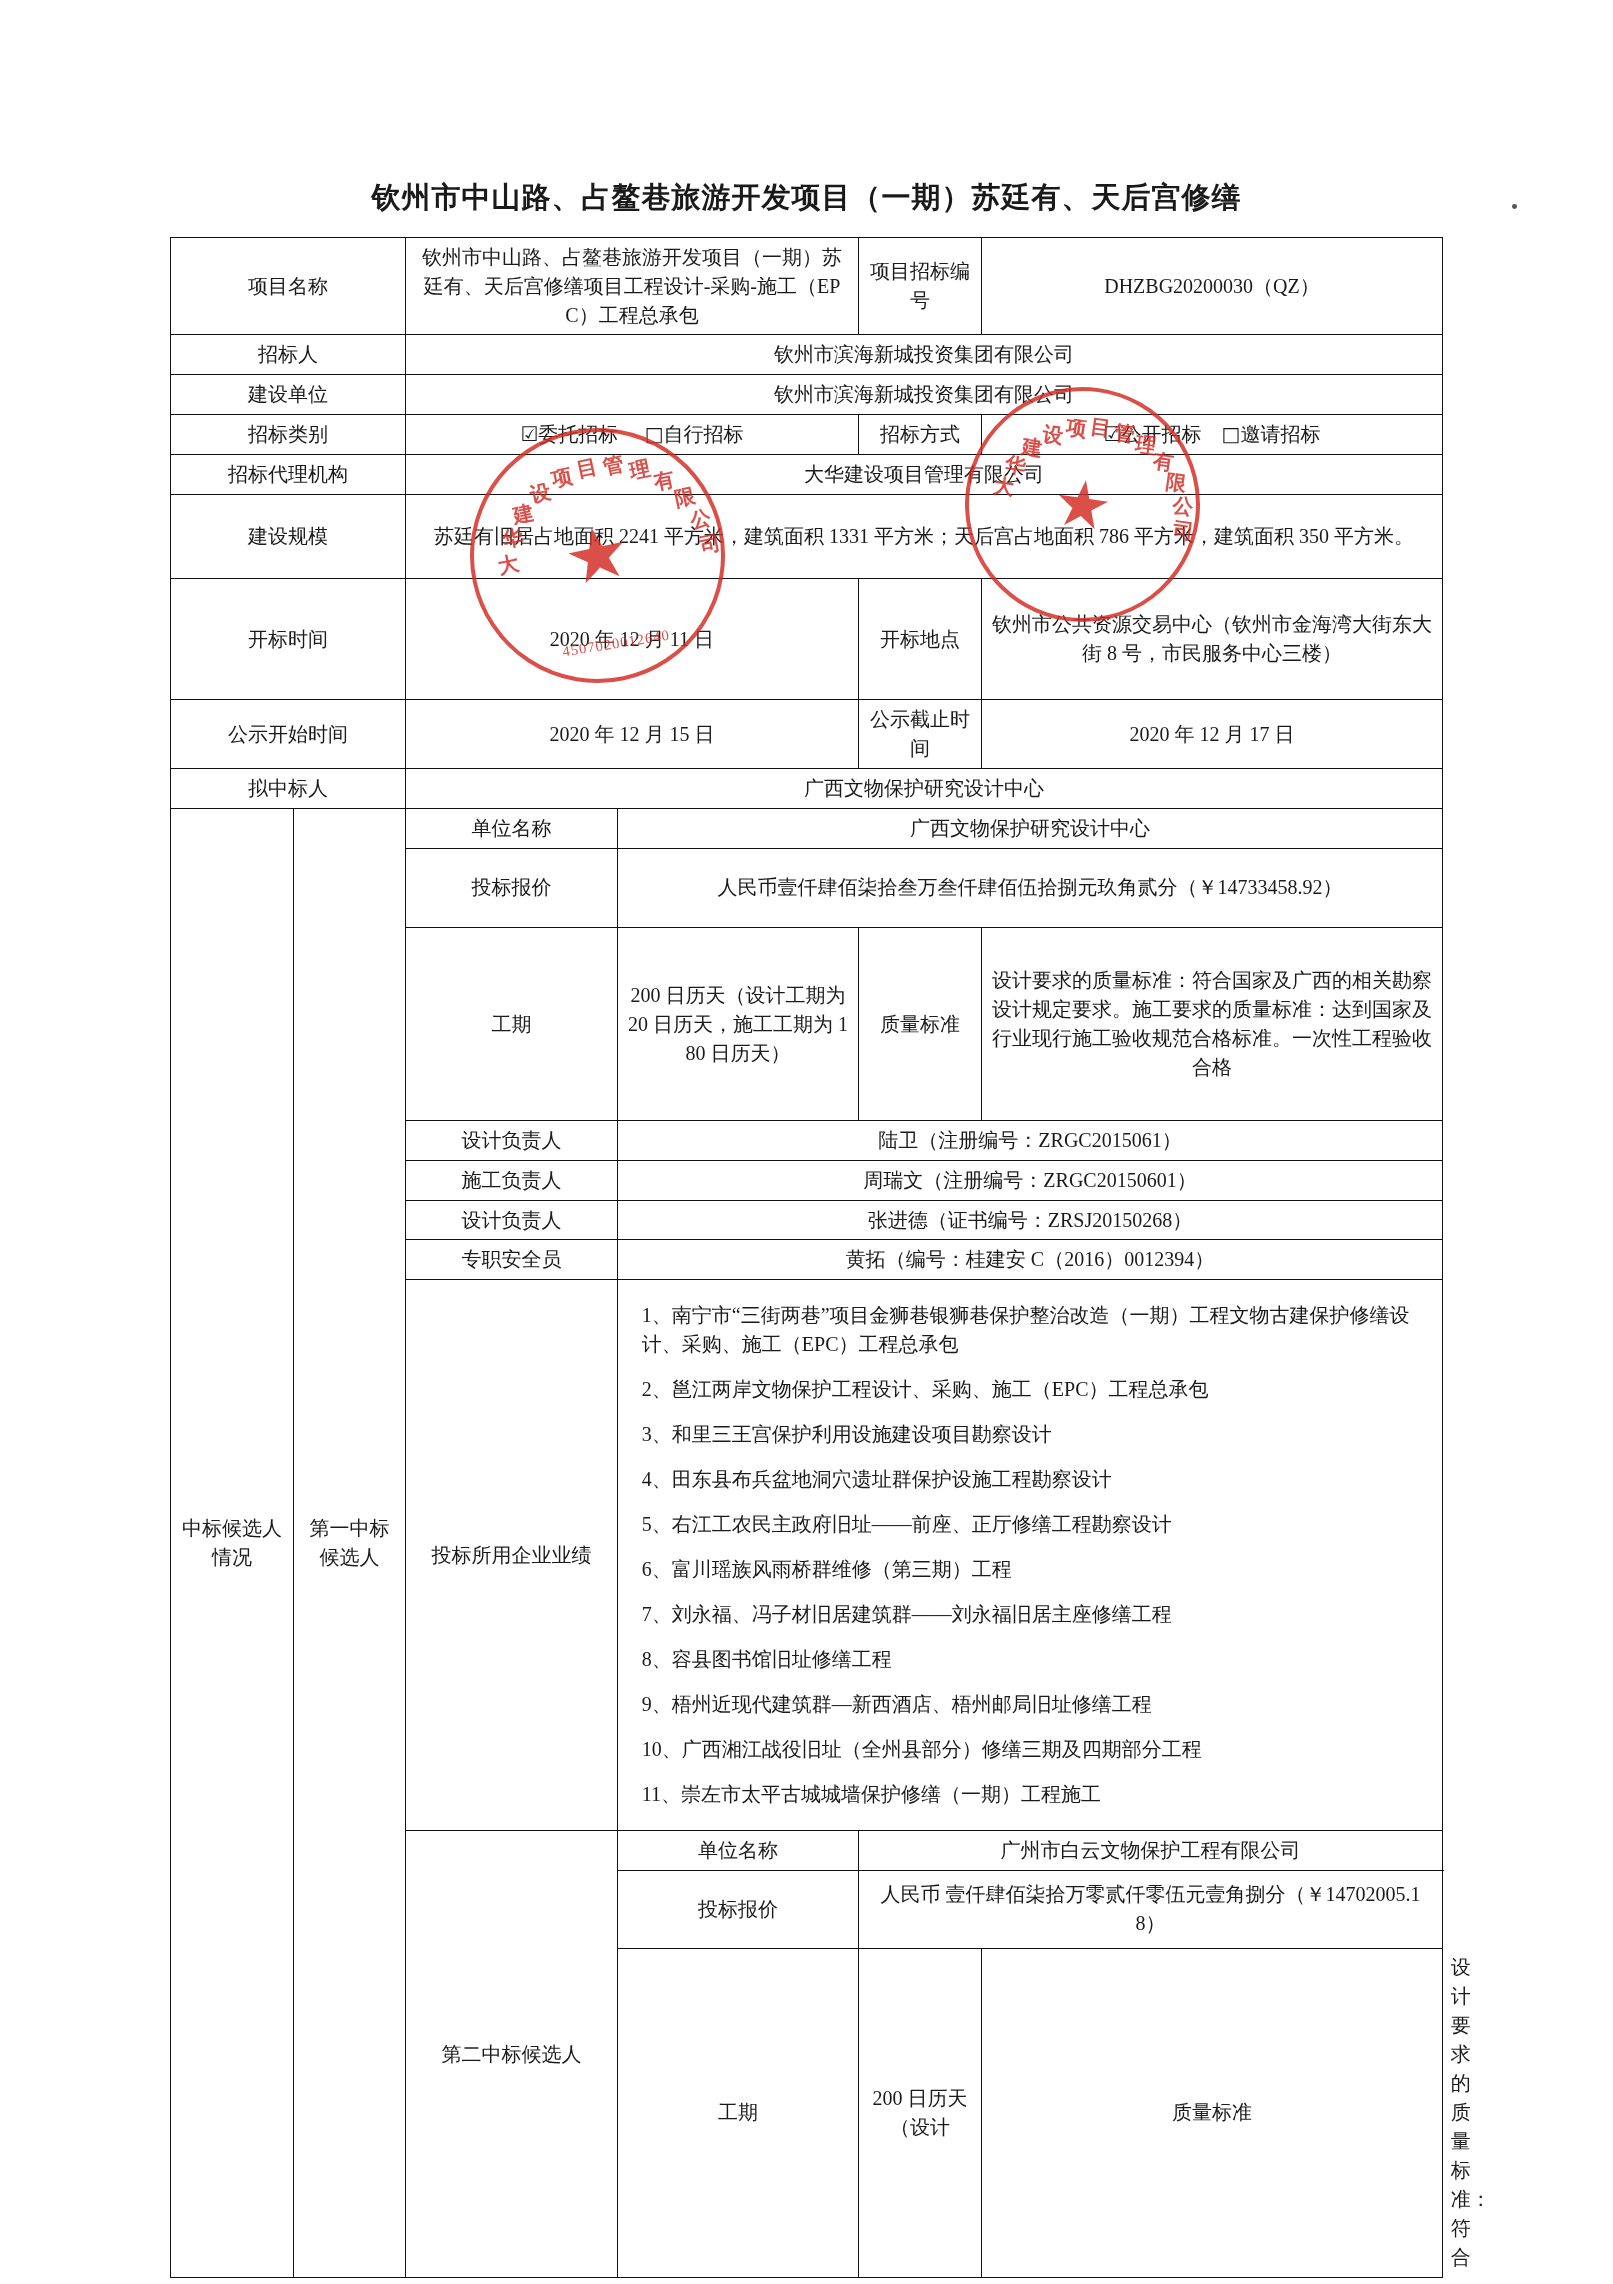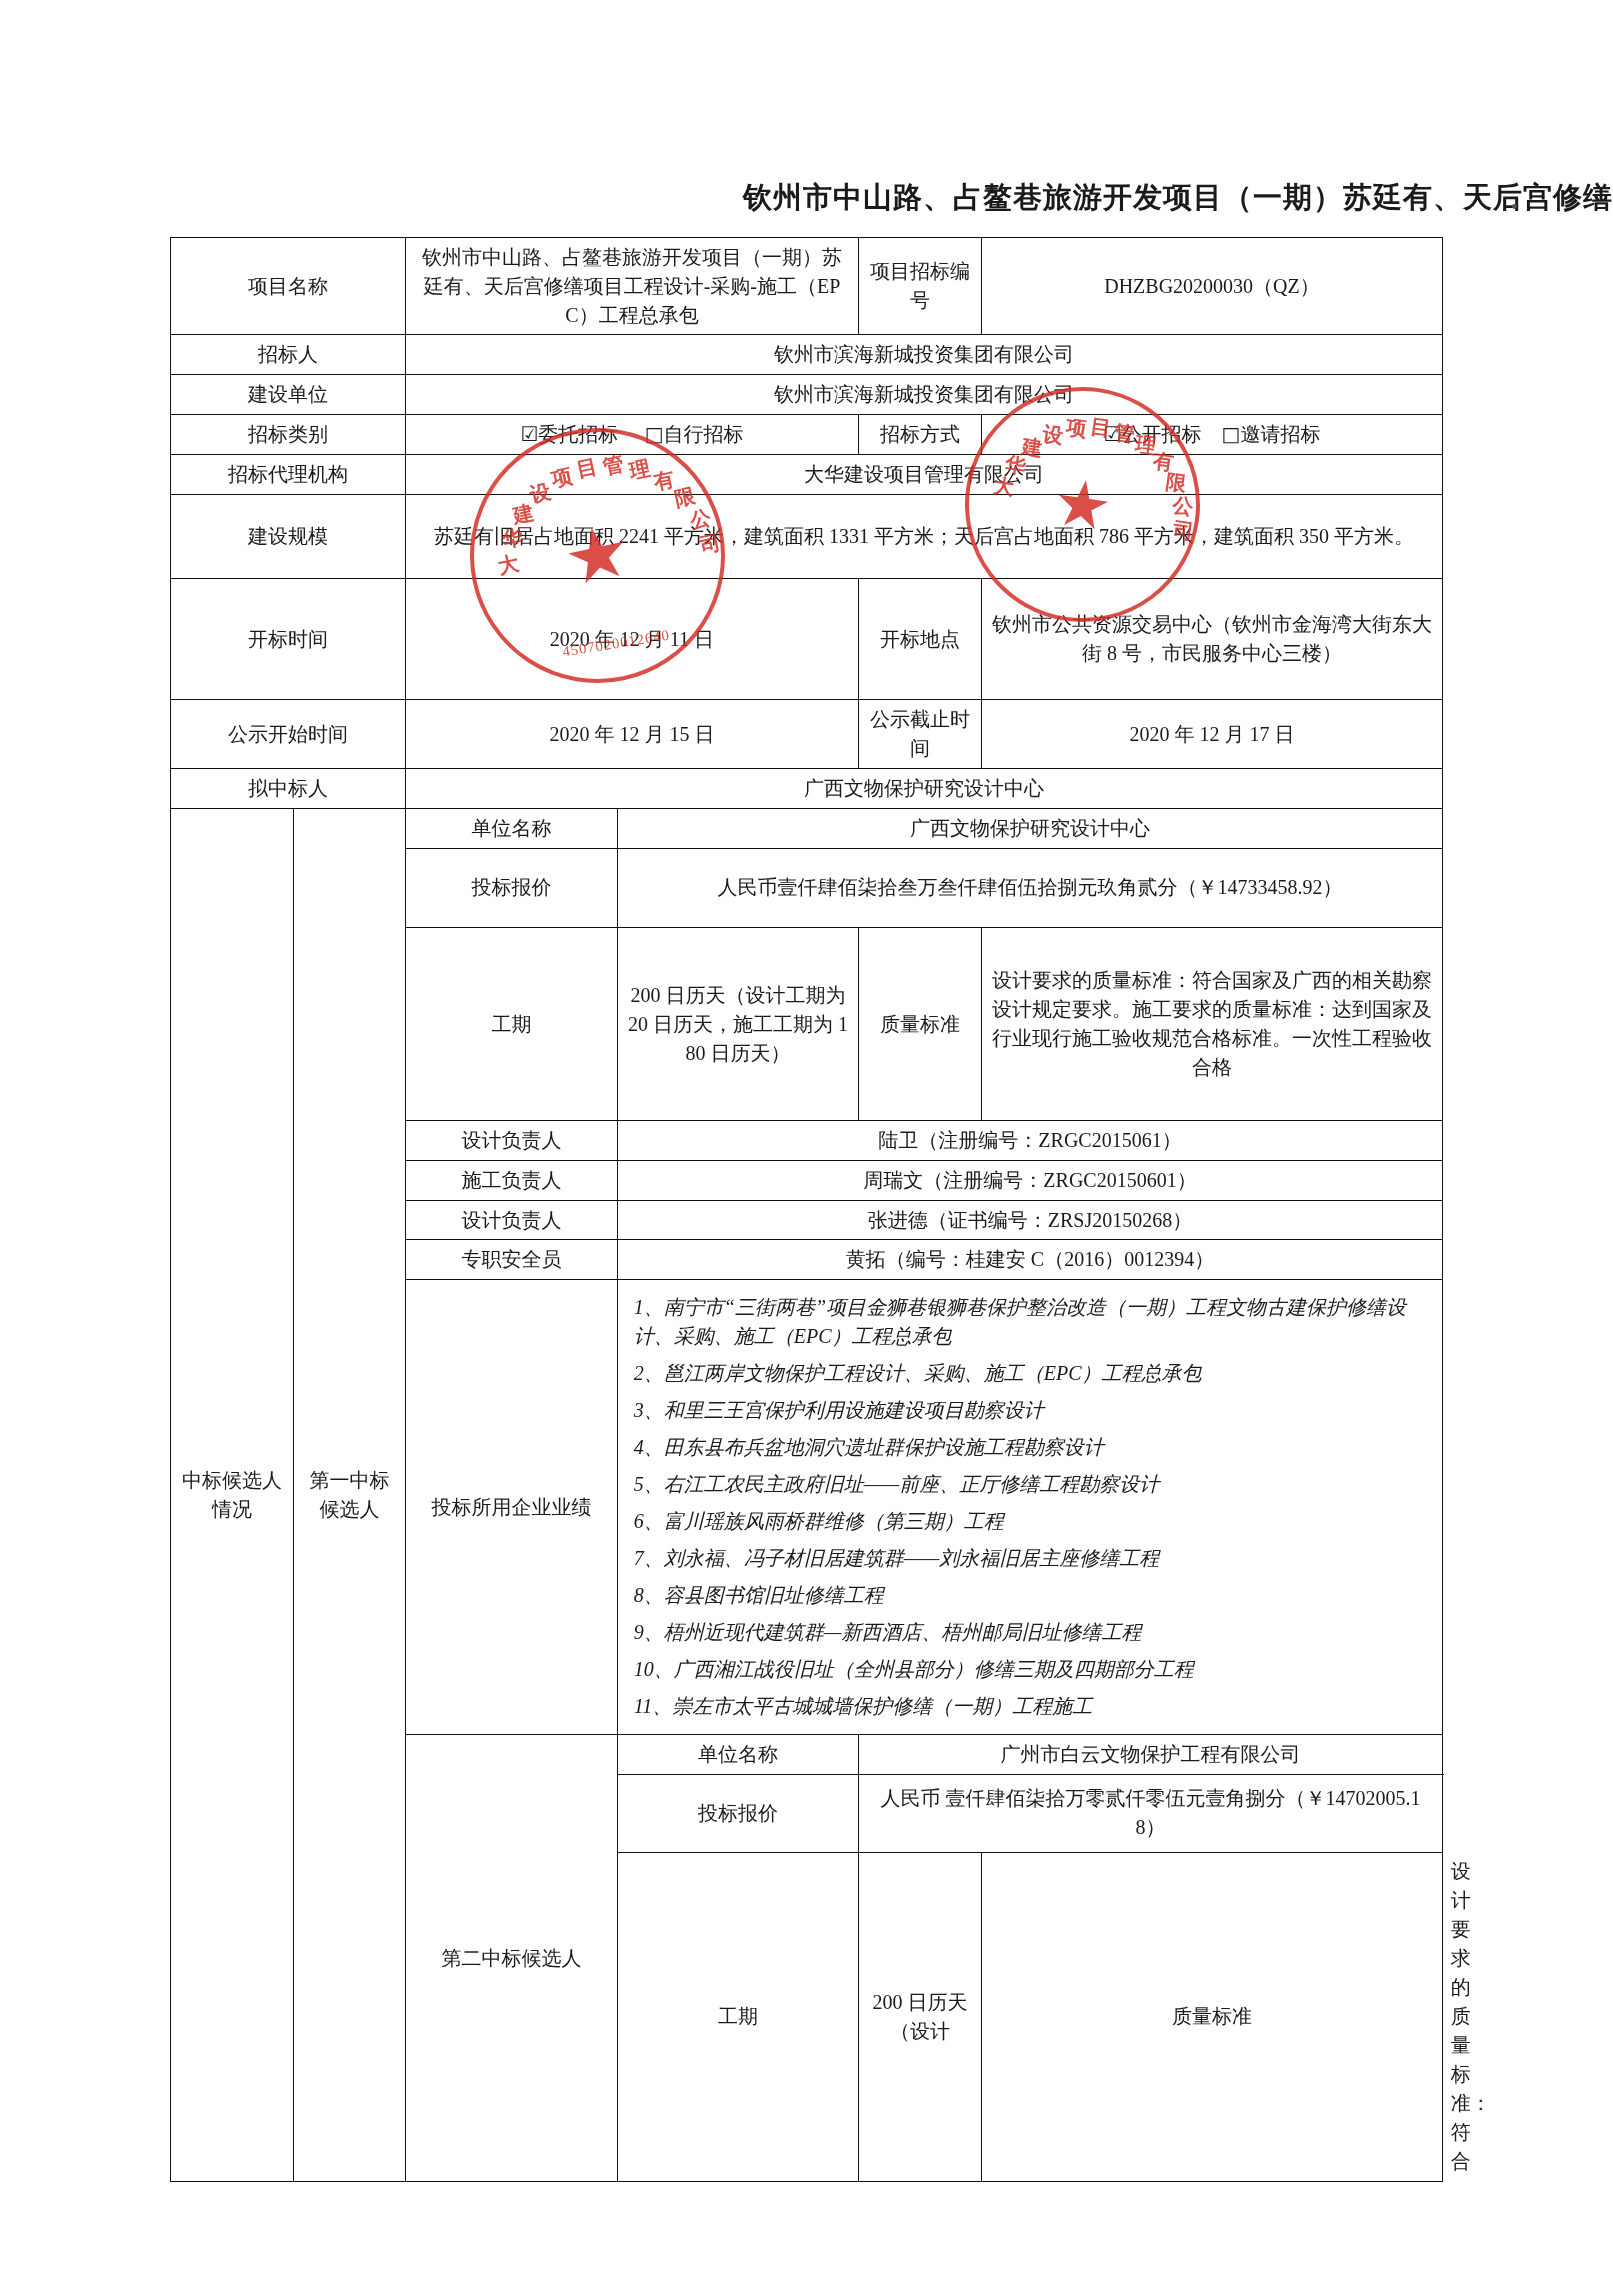--- a/index.html
+++ b/index.html
@@ -10,21 +10,21 @@
     position:relative;
     overflow:hidden;
   }
   .page{
     position:relative;
     width:1613px;height:2285px;
     box-sizing:border-box;
     padding:0;
   }
   .title-block{
-    text-align:right;
+    text-align:center;
     padding-top:172px;
   }
   .title-line{
     font-size:29px;
     font-weight:bold;
     letter-spacing:1px;
     line-height:51px;
   }
   table.doc{
     border-collapse:collapse;
@@ -39,21 +39,21 @@
     line-height:29px;
     vertical-align:middle;
     word-break:break-all;
   }
   td.lbl{text-align:center;}
   td.ctr{text-align:center;}
   td.lft{text-align:center;}
   td.tall{vertical-align:middle;}
   .sm{font-size:19px;line-height:28px;}
   .list-cell{line-height:30px;font-size:20px;text-align:left;}
-  .list-cell div{margin:8px;padding:0;font-style:italic;}
+  .list-cell div{margin:16px;padding:0;}
   .cb{font-family:"DejaVu Sans",sans-serif;font-size:18.6px;}
 
   
   .seal{
     position:absolute;
     border-radius:50%;
     border:4.9px solid #d32a22;
     color:#d32a22;
     opacity:.82;
     pointer-events:none;

